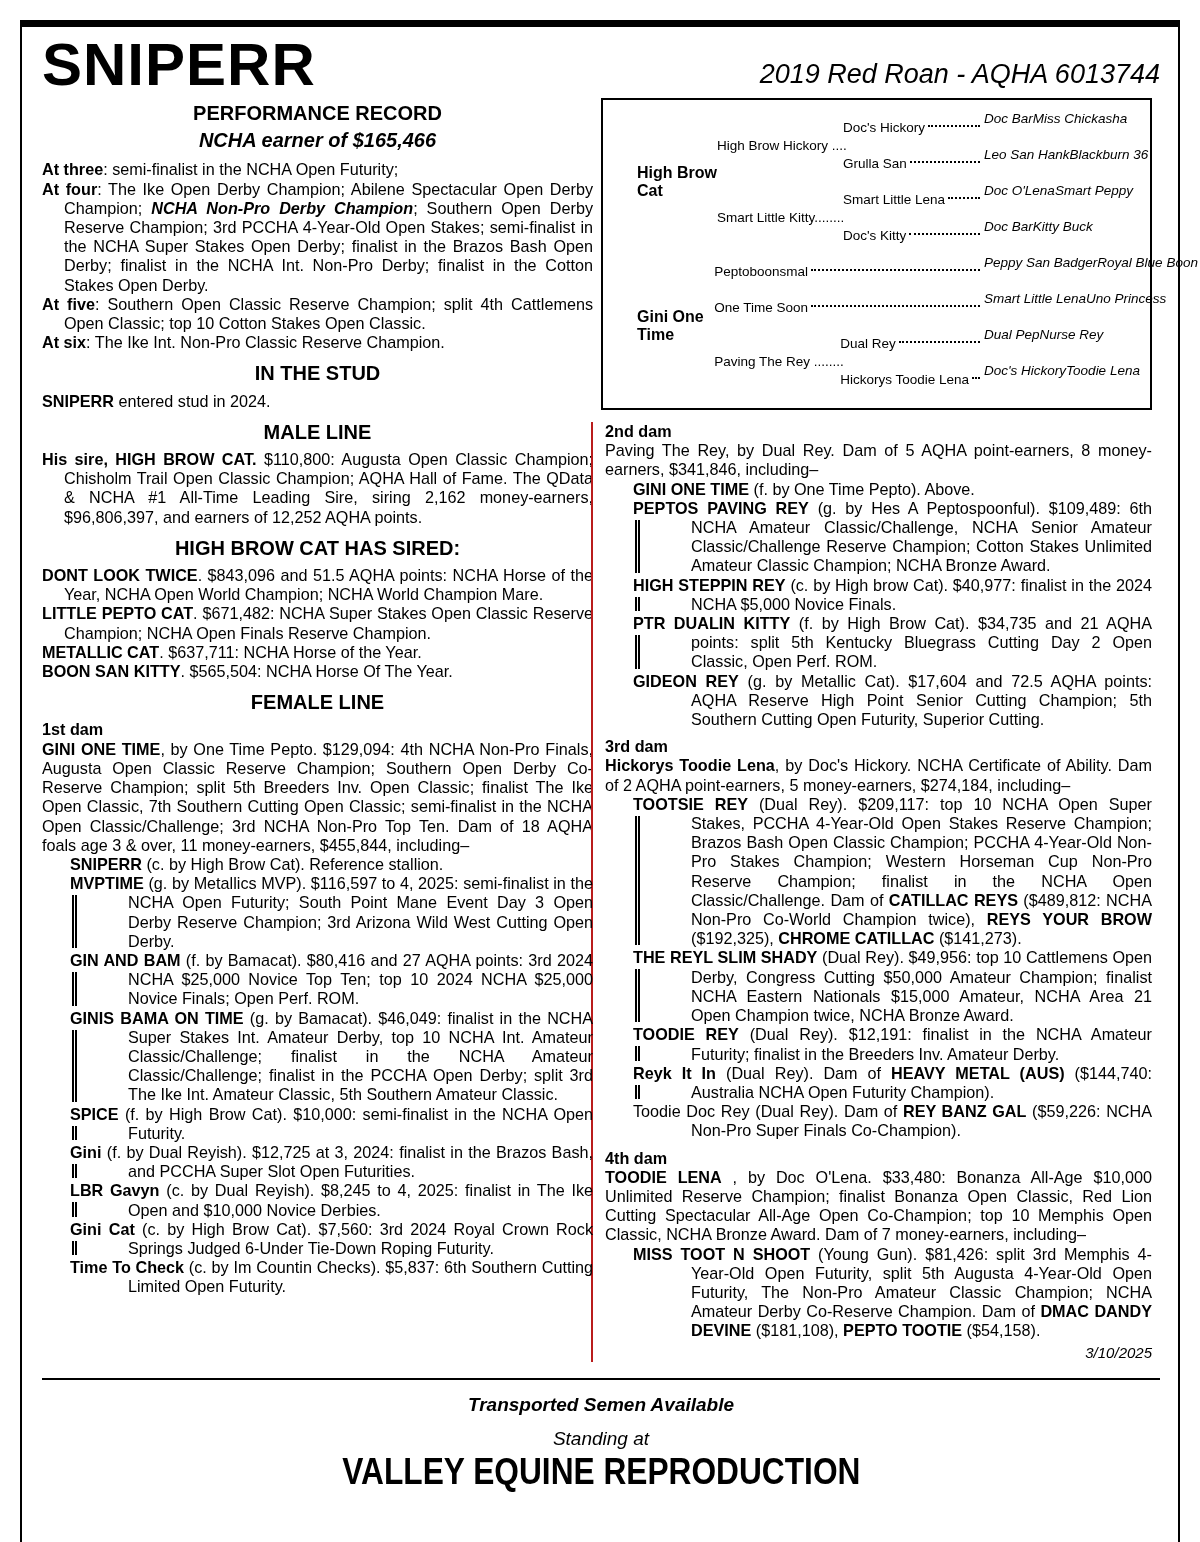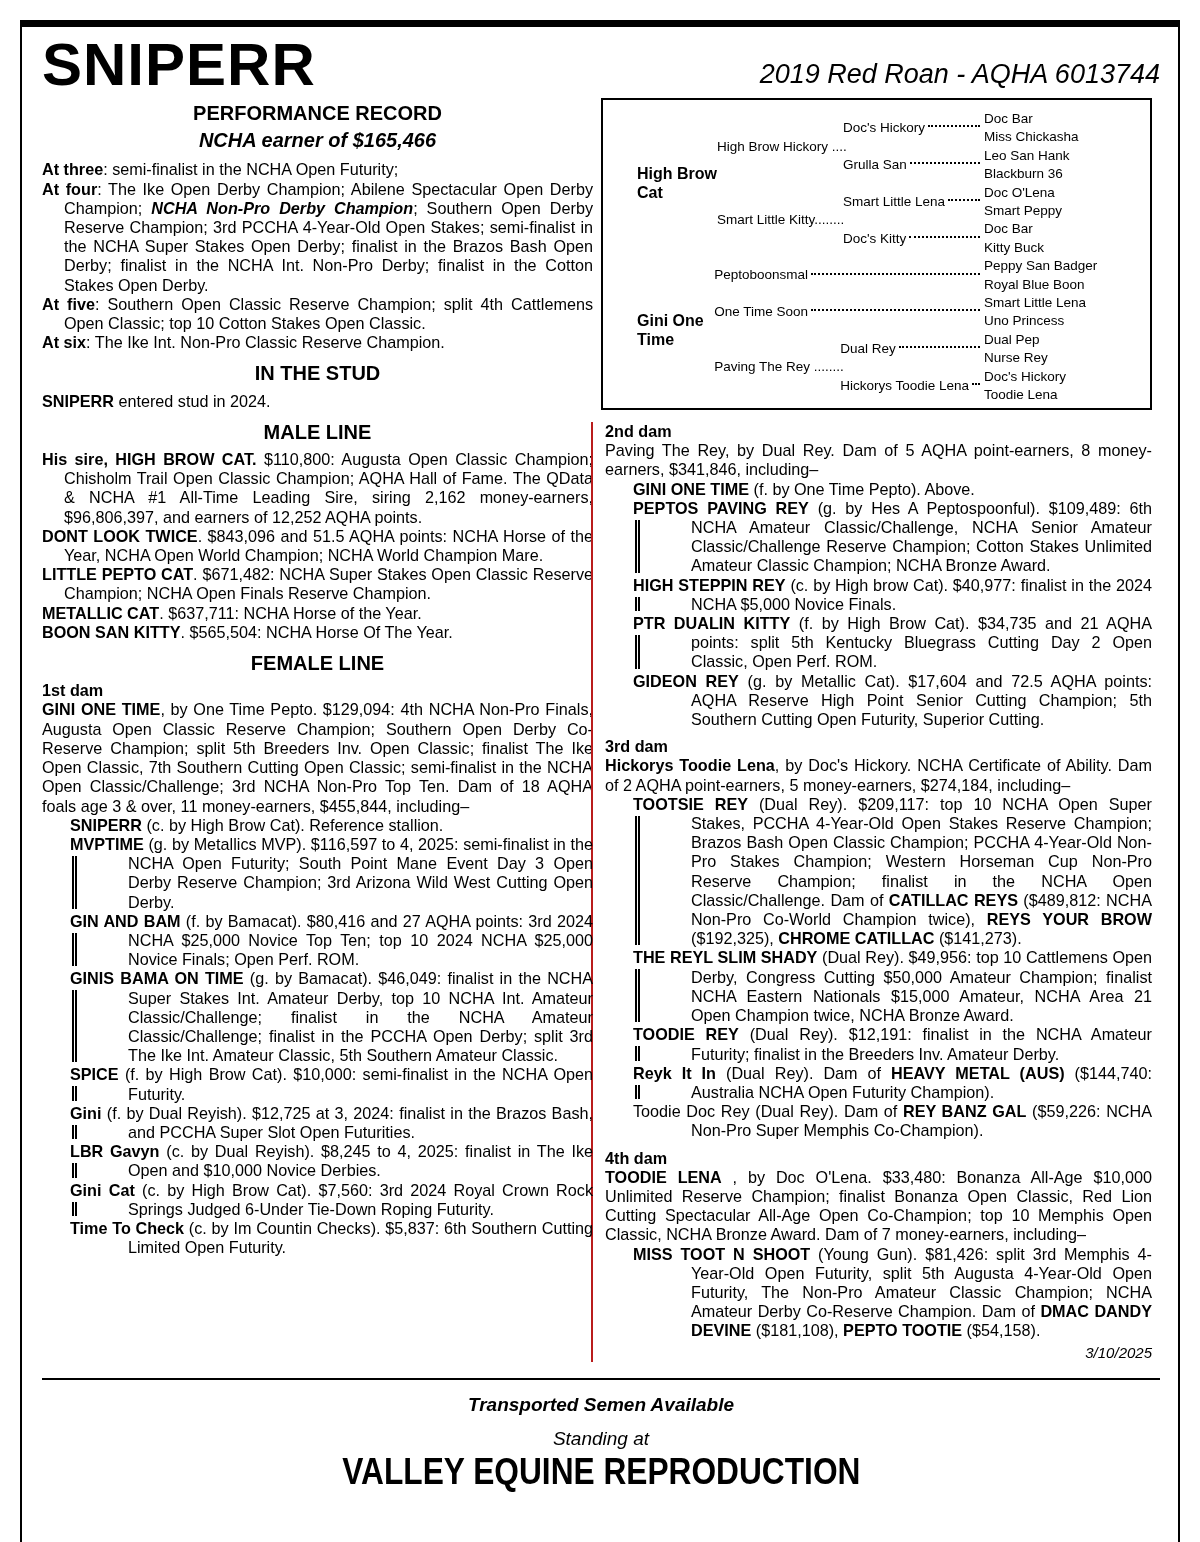--- a/index.html
+++ b/index.html
@@ -29,21 +29,21 @@
   .ped-box{border:2px solid #000;height:312px;box-sizing:border-box;display:flex;flex-direction:column;
            padding:10px 6px;font-size:13.5px;line-height:18.4px;text-align:left;margin-bottom:12px;}
   .ped-half{flex:1;display:flex;}
   .g1{width:108px;display:flex;align-items:center;font-weight:bold;font-size:16px;padding-left:28px;box-sizing:border-box;}
   .gcol{flex:1;display:flex;flex-direction:column;}
   .g2,.g3{flex:1;display:flex;}
   .g2name{width:126px;display:flex;align-items:center;white-space:nowrap;flex-shrink:0;}
   .g3name{flex:1;display:flex;align-items:center;min-width:0;}
   .g3name .nm{white-space:nowrap;}
   .leader{flex:1;border-bottom:2px dotted #000;margin:0 4px 4px 3px;min-width:8px;}
-  .g4col{width:160px;flex-shrink:0;display:flex;flex-direction:column;justify-content:flex-start;}
+  .g4col{width:160px;flex-shrink:0;display:flex;flex-direction:row;justify-content:flex-start;font-style:italic;}
   .g4{white-space:nowrap;}
   
   .right-flow{border-left:2px solid #b91c1c;margin-left:-10px;padding-left:12px;}
   .date-line{text-align:right;font-style:italic;font-size:15px;margin-top:2px;}
   
   .rule{border-top:2px solid #000;margin-top:16px;}
   .footer{text-align:center;}
   .cond{display:inline-block;transform:scaleX(0.88);transform-origin:center;white-space:nowrap;}
   .f-semen{font-weight:bold;font-style:italic;font-size:19px;margin-top:14px;}
   .f-elig{font-weight:bold;font-size:20.5px;margin-top:16px;line-height:31px;}
@@ -72,20 +72,21 @@
           <div class="para hang"><span class="b">At five</span><span>: Southern Open Classic Reserve Champion; split 4th Cattlemens Open Classic; top 10 Cotton Stakes Open Classic.</span></div>
           <div class="para hang last"><span class="b">At six</span><span>: The Ike Int. Non-Pro Classic Reserve Champion.</span></div>
         </div>
 
       <div class="sec-head">IN THE STUD</div>
       <div class="para"><span class="b">SNIPERR</span><span> entered stud in 2024.</span></div>
 
       <div class="sec-head">MALE LINE</div>
       <div class="para hang"><span class="b">His sire, HIGH BROW CAT.</span><span> $110,800: Augusta Open Classic Champion; Chisholm Trail Open Classic Champion; AQHA Hall of Fame. The QData &amp; NCHA #1 All-Time Leading Sire, siring 2,162 money-earners, $96,806,397, and earners of 12,252 AQHA points.</span></div>
 
+      <div class="sec-head">HIGH BROW CAT HAS SIRED:</div>
       <div>
           <div class="para hang"><span class="b">DONT LOOK TWICE</span><span>. $843,096 and 51.5 AQHA points: NCHA Horse of the Year, NCHA Open World Champion; NCHA World Champion Mare.</span></div>
           <div class="para hang"><span class="b">LITTLE PEPTO CAT</span><span>. $671,482: NCHA Super Stakes Open Classic Reserve Champion; NCHA Open Finals Reserve Champion.</span></div>
           <div class="para hang"><span class="b">METALLIC CAT</span><span>. $637,711: NCHA Horse of the Year.</span></div>
           <div class="para hang last"><span class="b">BOON SAN KITTY</span><span>. $565,504: NCHA Horse Of The Year.</span></div>
         </div>
 
       <div class="sec-head">FEMALE LINE</div>
       <div class="dam-label">1st dam</div>
       <div class="para"><span class="b">GINI ONE TIME</span><span>, by One Time Pepto. $129,094: 4th NCHA Non-Pro Finals, Augusta Open Classic Reserve Champion; Southern Open Derby Co-Reserve Champion; split 5th Breeders Inv. Open Classic; finalist The Ike Open Classic, 7th Southern Cutting Open Classic; semi-finalist in the NCHA Open Classic/Challenge; 3rd NCHA Non-Pro Top Ten. Dam of 18 AQHA foals age 3 &amp; over, 11 money-earners, $455,844, including–</span></div>
@@ -226,21 +227,21 @@
             <div class="entry last"><span class="b">GIDEON REY</span><span> (g. by Metallic Cat). $17,604 and 72.5 AQHA points: AQHA Reserve High Point Senior Cutting Champion; 5th Southern Cutting Open Futurity, Superior Cutting.</span></div>
           </div>
 
         <div class="dam-label">3rd dam</div>
         <div class="para"><span class="b">Hickorys Toodie Lena</span><span>, by Doc's Hickory. NCHA Certificate of Ability. Dam of 2 AQHA point-earners, 5 money-earners, $274,184, including–</span></div>
         <div>
             <div class="entry"><span class="b">TOOTSIE REY</span><span> (Dual Rey). $209,117: top 10 NCHA Open Super Stakes, PCCHA 4-Year-Old Open Stakes Reserve Champion; Brazos Bash Open Classic Champion; PCCHA 4-Year-Old Non-Pro Stakes Champion; Western Horseman Cup Non-Pro Reserve Champion; finalist in the NCHA Open Classic/Challenge. Dam of </span><span class="b">CATILLAC REYS</span><span> ($489,812: NCHA Non-Pro Co-World Champion twice), </span><span class="b">REYS YOUR BROW</span><span> ($192,325), </span><span class="b">CHROME CATILLAC</span><span> ($141,273).</span></div>
             <div class="entry"><span class="b">THE REYL SLIM SHADY</span><span> (Dual Rey). $49,956: top 10 Cattlemens Open Derby, Congress Cutting $50,000 Amateur Champion; finalist NCHA Eastern Nationals $15,000 Amateur, NCHA Area 21 Open Champion twice, NCHA Bronze Award.</span></div>
             <div class="entry"><span class="b">TOODIE REY</span><span> (Dual Rey). $12,191: finalist in the NCHA Amateur Futurity; finalist in the Breeders Inv. Amateur Derby.</span></div>
             <div class="entry"><span class="b">Reyk It In</span><span> (Dual Rey). Dam of </span><span class="b">HEAVY METAL (AUS)</span><span> ($144,740: Australia NCHA Open Futurity Champion).</span></div>
-            <div class="entry last"><span>Toodie Doc Rey (Dual Rey). Dam of </span><span class="b">REY BANZ GAL</span><span> ($59,226: NCHA Non-Pro Super Memphis Co-Champion).</span></div>
+            <div class="entry last"><span>Toodie Doc Rey (Dual Rey). Dam of </span><span class="b">REY BANZ GAL</span><span> ($59,226: NCHA Non-Pro Super Finals Co-Champion).</span></div>
           </div>
 
         <div class="dam-label">4th dam</div>
         <div class="para"><span class="b">TOODIE LENA</span><span> , by Doc O'Lena. $33,480: Bonanza All-Age $10,000 Unlimited Reserve Champion; finalist Bonanza Open Classic, Red Lion Cutting Spectacular All-Age Open Co-Champion; top 10 Memphis Open Classic, NCHA Bronze Award. Dam of 7 money-earners, including–</span></div>
         <div>
             <div class="entry last"><span class="b">MISS TOOT N SHOOT</span><span> (Young Gun). $81,426: split 3rd Memphis 4-Year-Old Open Futurity, split 5th Augusta 4-Year-Old Open Futurity, The Non-Pro Amateur Classic Champion; NCHA Amateur Derby Co-Reserve Champion. Dam of </span><span class="b">DMAC DANDY DEVINE</span><span> ($181,108), </span><span class="b">PEPTO TOOTIE</span><span> ($54,158).</span></div>
           </div>
 
         <div class="date-line">3/10/2025</div>
       </div>

